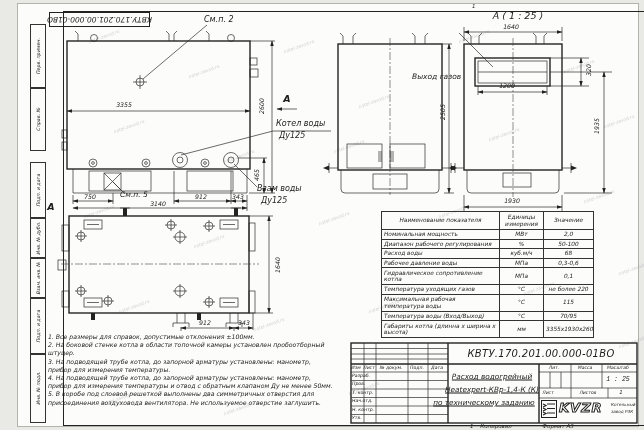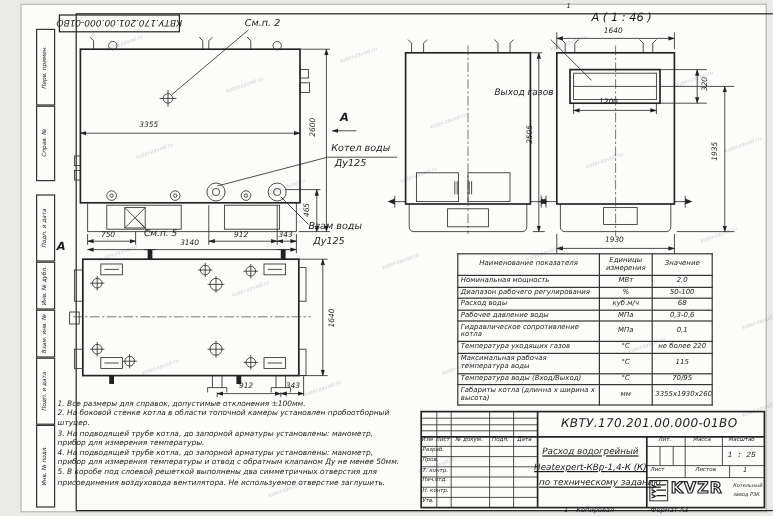--- a/index.html
+++ b/index.html
@@ -35,21 +35,21 @@
   .spec td.u,.spec td.v { text-align:center; }
   .col-n{width:118px;} .col-u{width:44px;} .col-v{width:50px;}
   
   .notes { position:absolute; left:48px; top:333px; width:287px; z-index:5;
            font-size:6.2px; font-style:italic; color:#1c1c1c; line-height:8.2px; }
   .notes div { margin:0; }
   
   .tb { font-size:4.6px; }
   .docnum { font-size:10px; letter-spacing:0.3px; }
   .prod { font-size:7.3px; text-decoration:underline; }
-  .logo-k { position:absolute; left:559px; top:400px; font-size:13px; font-weight:bold; 
+  .logo-k { position:absolute; left:559px; top:400px; font-size:13px; font-weight:bold; font-style:italic;
             color:#fff; -webkit-text-stroke:1px #222; letter-spacing:1px; z-index:5; }
   .co { font-size:4.2px; }
 </style>
 </head>
 <body>
 
 <div class="sheet">
 
   <svg class="lines" width="644" height="430" viewBox="0 0 644 430" style="left:-17px;top:-3px;">
     <defs>
@@ -253,21 +253,21 @@
 <span class="t lbl" style="left:279px; top:131px;">Ду125</span>
 <span class="t dim rot" style="left:256px; top:175px;">465</span>
 <span class="t lbl" style="left:257px; top:184px;">Взам воды</span>
 <span class="t lbl" style="left:261px; top:196px;">Ду125</span>
 <span class="t sm" style="left:120px; top:190px;">См.п. 5</span>
 <span class="t dim ctr" style="left:90px; top:196px;">750</span>
 <span class="t dim ctr" style="left:201px; top:196px;">912</span>
 <span class="t dim ctr" style="left:238px; top:196px;">343</span>
 <span class="t dim ctr" style="left:158px; top:203px;">3140</span>
 <span class="t dim rot" style="left:442px; top:112px;">2505</span>
-<span class="t big ctr" style="left:518px; top:15px;">А ( 1 : 46 )</span>
+<span class="t big ctr" style="left:518px; top:15px;">А ( 1 : 25 )</span>
 <span class="t sm" style="left:412px; top:24px;margin-top:48px;">Выход газов</span>
 <span class="t dim ctr" style="left:511px; top:26px;">1640</span>
 <span class="t dim rot" style="left:588px; top:70px;">320</span>
 <span class="t dim ctr" style="left:507px; top:85px;">1200</span>
 <span class="t dim rot" style="left:596px; top:126px;">1935</span>
 <span class="t dim ctr" style="left:512px; top:200px;">1930</span>
 <span class="t big ctr" style="left:51px; top:206px; font-weight:bold;">А</span>
 <span class="t dim rot" style="left:277px; top:265px;">1640</span>
 <span class="t dim ctr" style="left:205px; top:322px;">912</span>
 <span class="t dim ctr" style="left:244px; top:322px;">343</span>
@@ -347,21 +347,21 @@
 <span class="t tb ctr" style="left:417px; top:367px;">Подп.</span>
 <span class="t tb ctr" style="left:437px; top:367px;">Дата</span>
 <span class="t tb" style="left:352px; top:372.5px;">Разраб.</span>
 <span class="t tb" style="left:352px; top:381px;">Пров.</span>
 <span class="t tb" style="left:352px; top:389.5px;">Т. контр.</span>
 <span class="t tb" style="left:352px; top:398px;">Нач.отд.</span>
 <span class="t tb" style="left:352px; top:406.5px;">Н. контр.</span>
 <span class="t tb" style="left:352px; top:415px;">Утв.</span>
 <span class="t prod ctr" style="left:492px; top:376px;">Расход водогрейный</span>
 <span class="t prod ctr" style="left:492px; top:389px;">Heatexpert-КВр-1,4-К (К)</span>
-<span class="t prod ctr" style="left:500px; top:402px;">по техническому заданию</span>
+<span class="t prod ctr" style="left:484px; top:402px;">по техническому заданию</span>
 <span class="t tb ctr" style="left:554px; top:367px;">Лит.</span>
 <span class="t tb ctr" style="left:585px; top:367px;">Масса</span>
 <span class="t tb ctr" style="left:618px; top:367px;">Масштаб</span>
 <span class="t ctr" style="left:618px; top:379px; font-size:6.5px;font-family:Liberation Mono, monospace;">1 : 25</span>
 <span class="t tb ctr" style="left:548px; top:392px;">Лист</span>
 <span class="t tb ctr" style="left:588px; top:392px;">Листов</span>
 <span class="t ctr" style="left:621px; top:392px; font-size:5.5px;">1</span>
 
 <svg width="16" height="18" style="position:absolute; left:541px; top:400px; z-index:5;" viewBox="0 0 16 18">
   <rect x="0.5" y="0.5" width="15" height="17" fill="none" stroke="#222" stroke-width="1"></rect>

